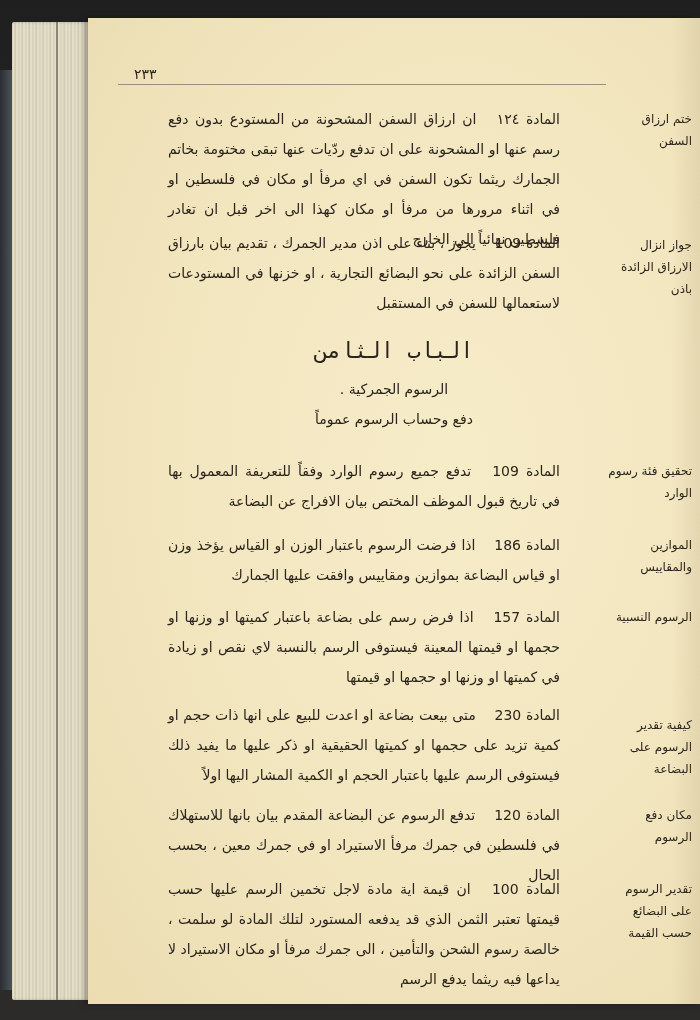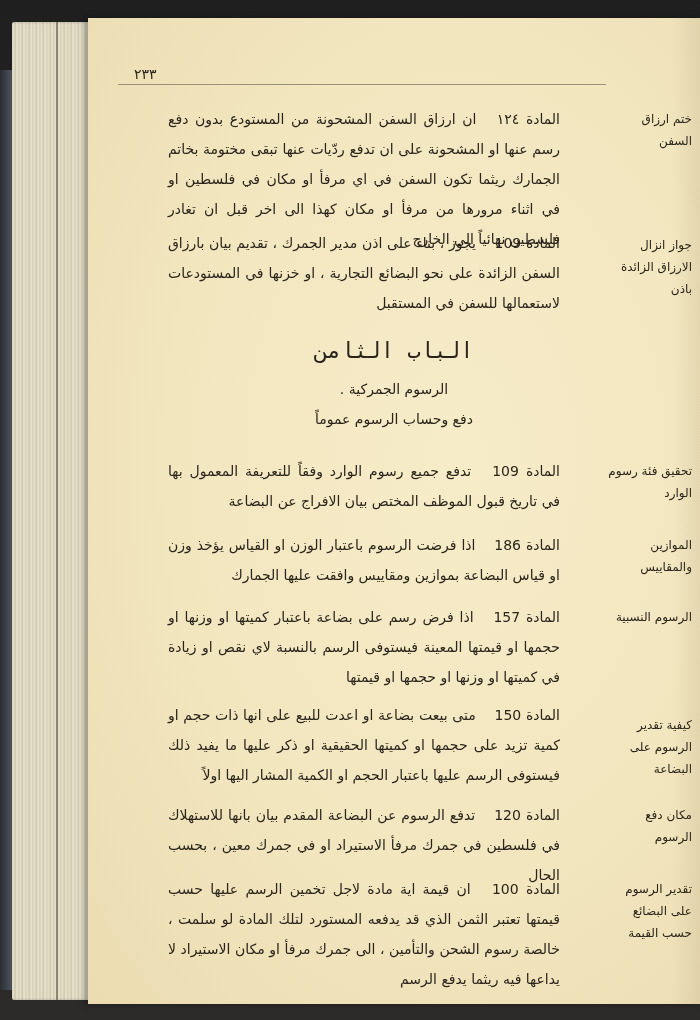--- a/index.html
+++ b/index.html
@@ -173,21 +173,21 @@
       <div class="margin-note" style="top:4px;">الرسوم النسبية</div>
       <div class="article-body">
         <span class="art-label">المادة 157</span>
         <span>اذا فرض رسم على بضاعة باعتبار كميتها او وزنها او حجمها او قيمتها المعينة فيستوفى الرسم بالنسبة لاي نقص او زيادة في كميتها او وزنها او حجمها او قيمتها</span>
       </div>
     </div>
 
     <div class="article" style="top:682px;">
       <div class="margin-note" style="top:14px;">كيفية تقدير الرسوم على البضاعة</div>
       <div class="article-body">
-        <span class="art-label">المادة 150</span>
+        <span class="art-label">المادة 230</span>
         <span>متى بيعت بضاعة او اعدت للبيع على انها ذات حجم او كمية تزيد على حجمها او كميتها الحقيقية او ذكر عليها ما يفيد ذلك فيستوفى الرسم عليها باعتبار الحجم او الكمية المشار اليها اولاً</span>
       </div>
     </div>
 
     <div class="article" style="top:782px;">
       <div class="margin-note" style="top:4px;">مكان دفع الرسوم</div>
       <div class="article-body">
         <span class="art-label">المادة 120</span>
         <span>تدفع الرسوم عن البضاعة المقدم بيان بانها للاستهلاك في فلسطين في جمرك مرفأ الاستيراد او في جمرك معين ، بحسب الحال</span>
       </div>

